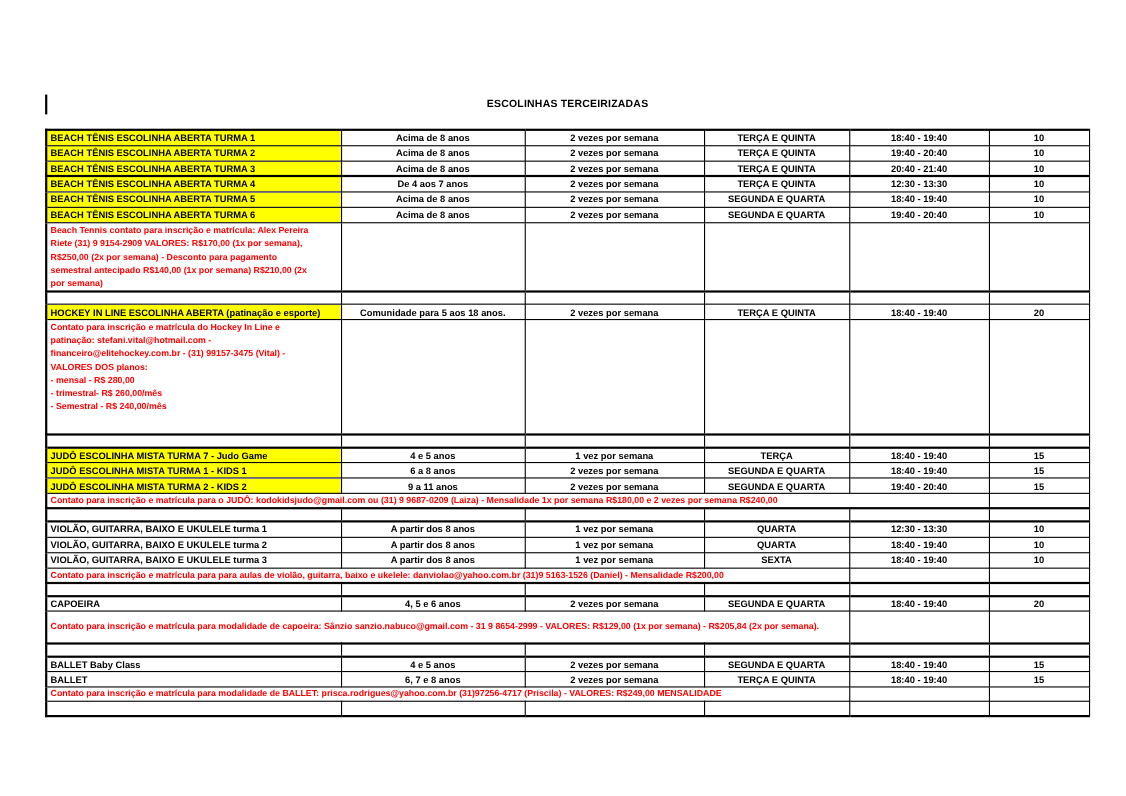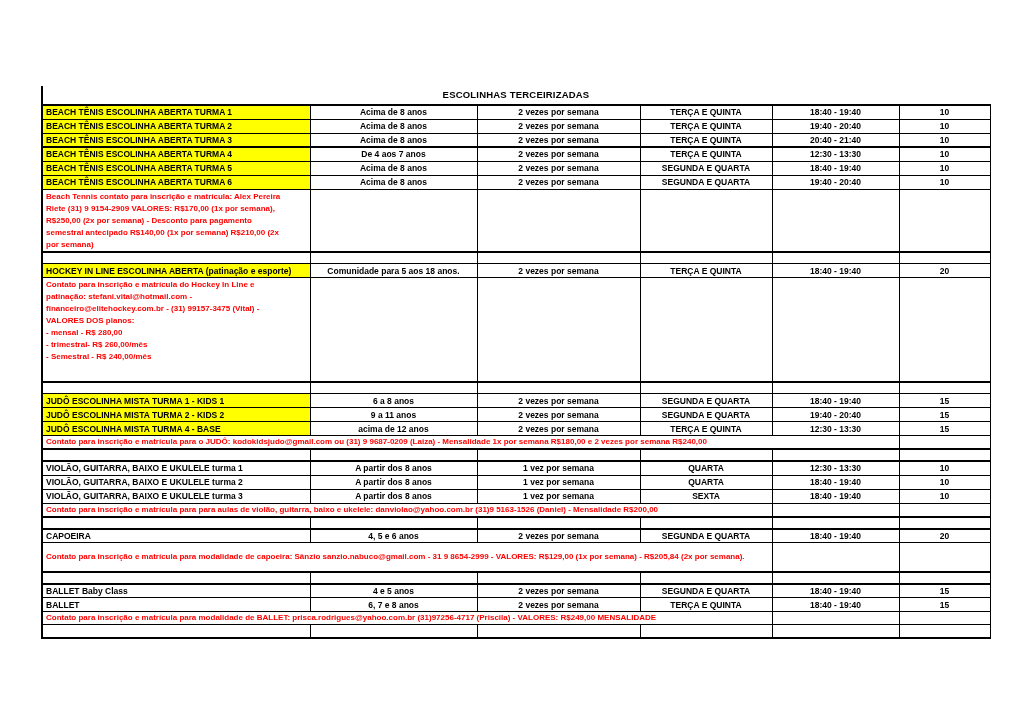--- a/index.html
+++ b/index.html
@@ -6,21 +6,21 @@
   body{
     width:1024px;height:724px;background:#ffffff;position:relative;
     font-family:"Liberation Sans", sans-serif;color:#000;
     -webkit-font-smoothing:antialiased;
   }
   .sheet{position:absolute;left:41px;top:86px;width:948px;}
   .title{
     height:18px;line-height:18px;text-align:center;font-weight:bold;
     font-size:9.5px;border-left:2px solid var(--border,#000);letter-spacing:.2px;
   }
-  table{border-collapse:collapse;table-layout:fixed;width:948px;}
+  table{border-collapse:collapse;table-layout:fixed;width:948px;margin-top:13px;}
   td{
     border:1px solid var(--border,#000);
     font-size:8.5px;font-weight:bold;padding:0 3px;
     overflow:hidden;white-space:nowrap;vertical-align:middle;
   }
   tr > td:first-child{border-left:2px solid var(--border,#000);}
   td.name{text-align:left;}
   td.c{text-align:center;}
   td.hl{background:var(--hl,#ffff00);}
   td.contact{
@@ -136,42 +136,42 @@
           <td></td>
         </tr>
         <tr style="height: 12px;">
           <td></td>
           <td></td>
           <td></td>
           <td></td>
           <td></td>
           <td></td>
         </tr>
+        <tr class="tt" style="height: 14px;">
+          <td class="name hl">JUDÔ ESCOLINHA MISTA TURMA 7 - Judo Game</td>
+          <td class="c">4 e 5 anos</td>
+          <td class="c">1 vez por semana</td>
+          <td class="c">TERÇA</td>
+          <td class="c">18:40 - 19:40</td>
+          <td class="c">15</td>
+        </tr>
         <tr style="height: 14px;">
           <td class="name hl">JUDÔ ESCOLINHA MISTA TURMA 1 - KIDS 1</td>
           <td class="c">6 a 8 anos</td>
           <td class="c">2 vezes por semana</td>
           <td class="c">SEGUNDA E QUARTA</td>
           <td class="c">18:40 - 19:40</td>
           <td class="c">15</td>
         </tr>
         <tr style="height: 14px;">
           <td class="name hl">JUDÔ ESCOLINHA MISTA TURMA 2 - KIDS 2</td>
           <td class="c">9 a 11 anos</td>
           <td class="c">2 vezes por semana</td>
           <td class="c">SEGUNDA E QUARTA</td>
           <td class="c">19:40 - 20:40</td>
-          <td class="c">15</td>
-        </tr>
-        <tr style="height: 14px;">
-          <td class="name hl">JUDÔ ESCOLINHA MISTA TURMA 4 - BASE</td>
-          <td class="c">acima de 12 anos</td>
-          <td class="c">2 vezes por semana</td>
-          <td class="c">TERÇA E QUINTA</td>
-          <td class="c">12:30 - 13:30</td>
           <td class="c">15</td>
         </tr>
         <tr class="tb" style="height: 13px;">
           <td class="contact" colspan="5">Contato para inscrição e matrícula para o JUDÔ: kodokidsjudo@gmail.com ou (31) 9 9687-0209 (Laiza) - Mensalidade 1x por semana R$180,00 e 2 vezes por semana R$240,00</td>
           <td></td>
         </tr>
         <tr style="height: 12px;">
           <td></td>
           <td></td>
           <td></td>

